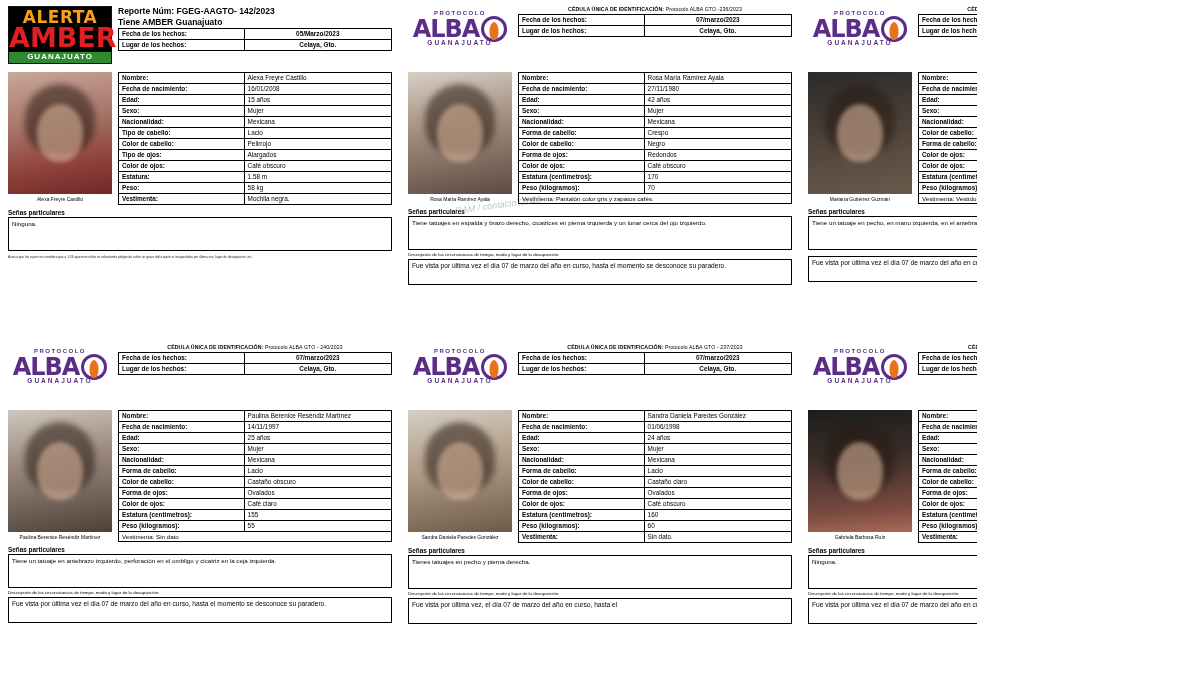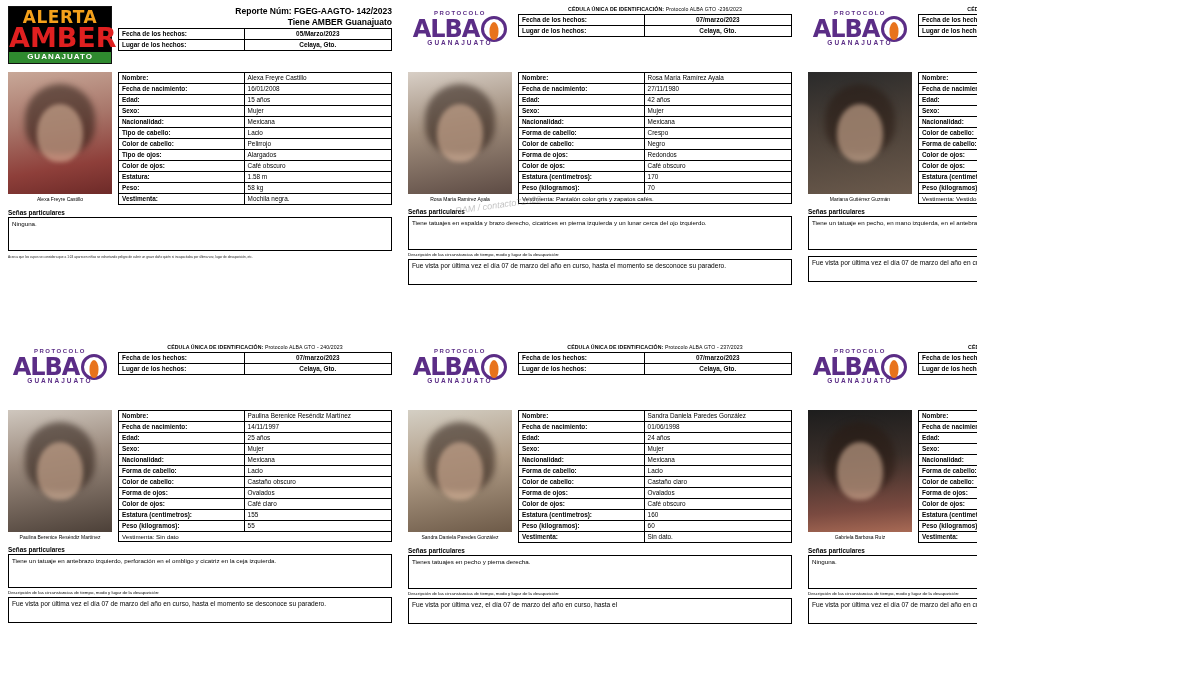--- a/index.html
+++ b/index.html
@@ -122,21 +122,21 @@
   }
   .alba-logo .guan {
     font-size: 6.5px;
     color: #5b2d86;
     letter-spacing: 2px;
     font-weight: bold;
     margin-top: -2px;
   }
   .head-right { flex: 1 1 auto; }
   .report-title {
-    text-align: right;
+    text-align: left;
     font-weight: bold;
     font-size: 8.5px;
     line-height: 1.25;
     margin-bottom: 1px;
   }
   .cedula-line {
     font-size: 5.2px;
     text-align: center;
     margin-bottom: 2px;
     letter-spacing: 0.1px;

